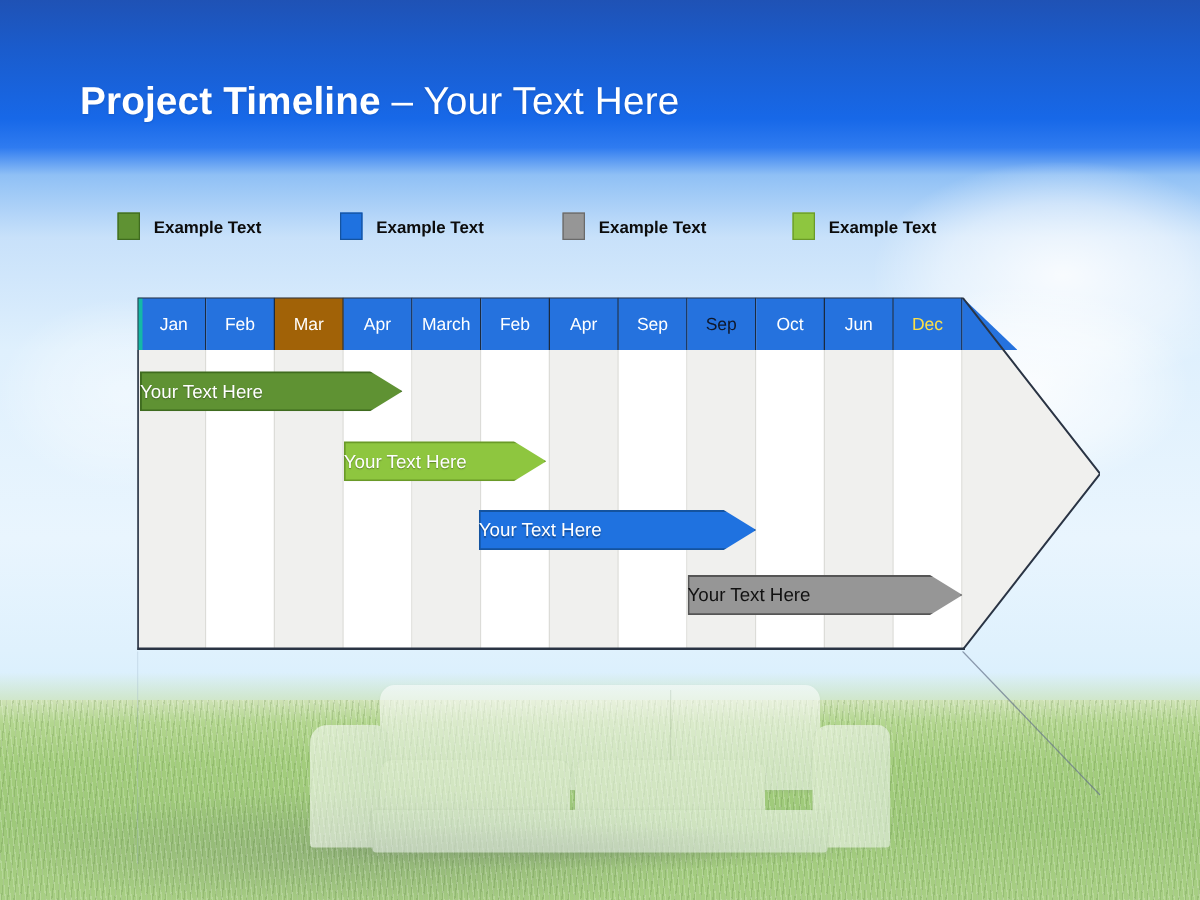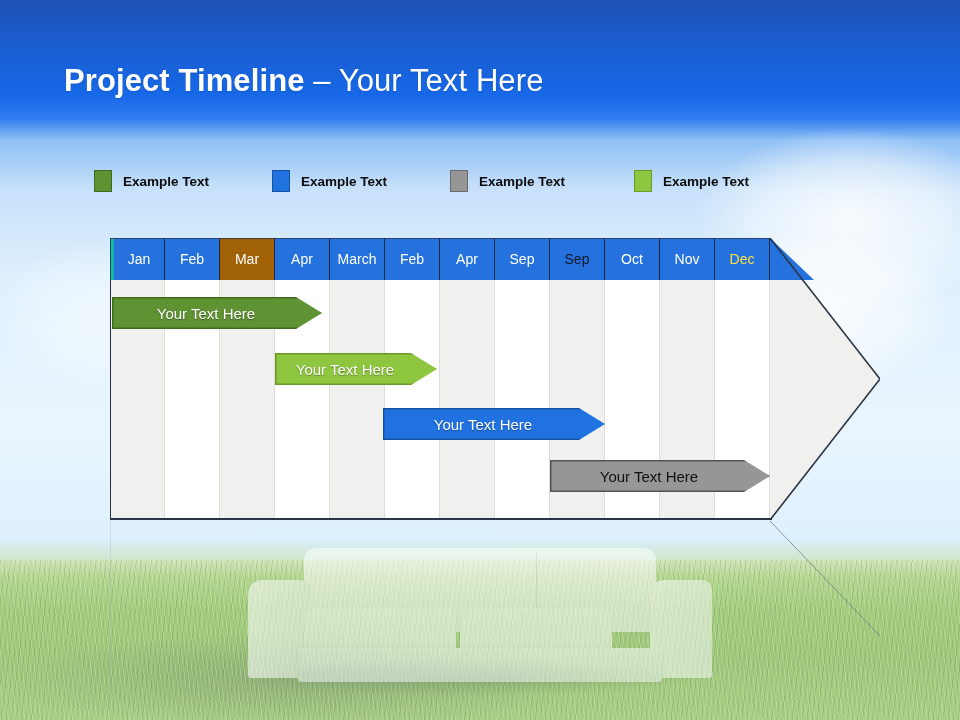--- a/index.html
+++ b/index.html
@@ -244,21 +244,21 @@
   }
   .bar-inner {
     position: absolute;
     inset: 0;
     clip-path: polygon(0 0, calc(100% - 26px) 0, 100% 50%, calc(100% - 26px) 100%, 0 100%);
   }
   .bar-label {
     position: relative;
     z-index: 2;
     width: 100%;
-    text-align: center;
+    text-align: left;
     padding-right: 22px;
     font-size: 15px;
     white-space: nowrap;
   }
   .bar-label.light { color: #ffffff; text-shadow: 0 1px 1px rgba(0,0,0,0.35); }
   .bar-label.dark  { color: #111111; }
 
   
   .reflection {
     position: absolute;
@@ -342,21 +342,21 @@
         <div class="month-cell" style="background: rgb(37, 114, 222); color: rgb(255, 255, 255);">Jan</div>
         <div class="month-cell" style="background: rgb(37, 114, 222); color: rgb(255, 255, 255);">Feb</div>
         <div class="month-cell" style="background: #a16207; color: rgb(255, 255, 255);">Mar</div>
         <div class="month-cell" style="background: rgb(37, 114, 222); color: rgb(255, 255, 255);">Apr</div>
         <div class="month-cell" style="background: rgb(37, 114, 222); color: rgb(255, 255, 255);">March</div>
         <div class="month-cell" style="background: rgb(37, 114, 222); color: rgb(255, 255, 255);">Feb</div>
         <div class="month-cell" style="background: rgb(37, 114, 222); color: rgb(255, 255, 255);">Apr</div>
         <div class="month-cell" style="background: rgb(37, 114, 222); color: rgb(255, 255, 255);">Sep</div>
         <div class="month-cell" style="background: rgb(37, 114, 222); color: #0f172a;">Sep</div>
         <div class="month-cell" style="background: rgb(37, 114, 222); color: rgb(255, 255, 255);">Oct</div>
-        <div class="month-cell" style="background: rgb(37, 114, 222); color: rgb(255, 255, 255);">Nov</div>
+        <div class="month-cell" style="background: rgb(37, 114, 222); color: rgb(255, 255, 255);">Jun</div>
         <div class="month-cell" style="background: rgb(37, 114, 222); color: #fde047;">Dec</div>
         <div class="month-tail" style="background: rgb(37, 114, 222);"></div>
       </div>
 
     <div class="chart-baseline"></div>
 
     <svg class="arrow-outline" width="770" height="282" viewBox="0 0 770 282">
       <polygon points="0,0 660,0 770,141 660,282 0,282" fill="none" stroke="#2a3444" stroke-width="1.6"></polygon>
     </svg>
 

